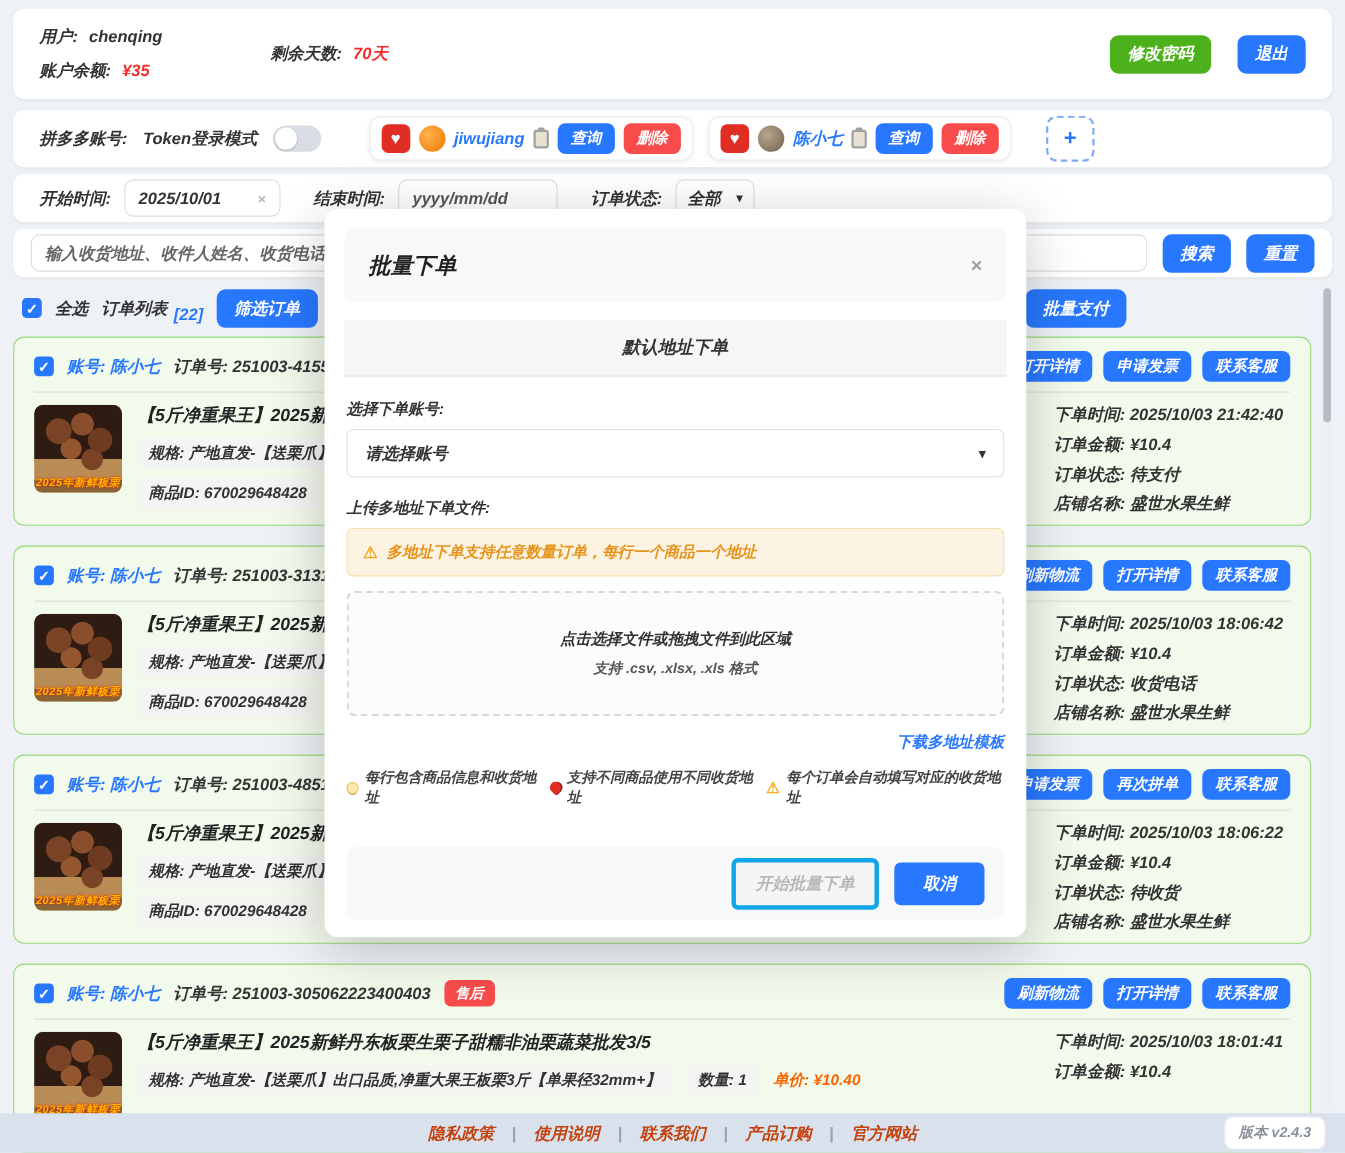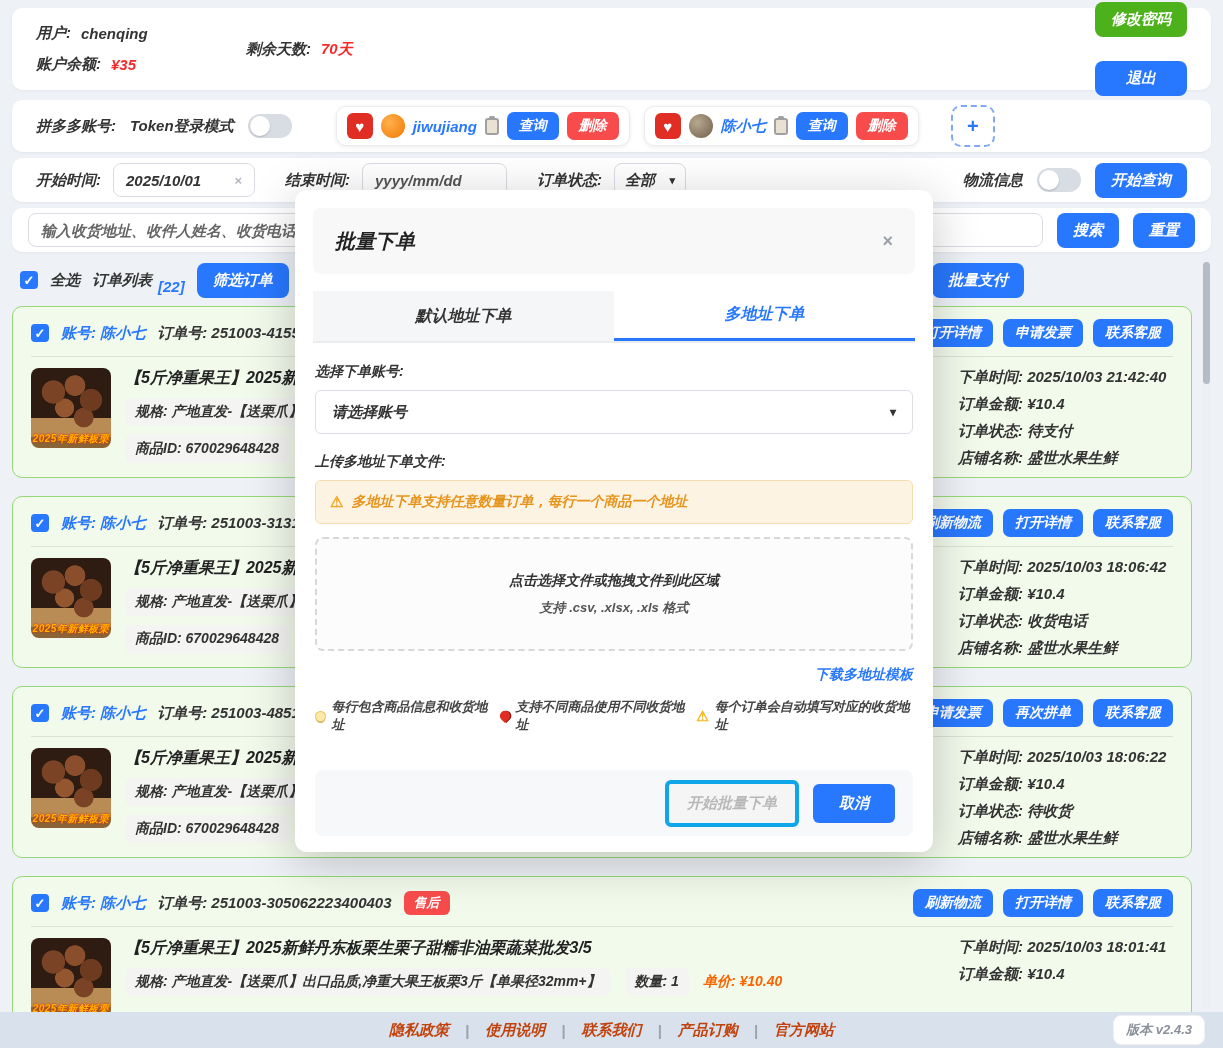--- a/index.html
+++ b/index.html
@@ -29,21 +29,21 @@
   .toggle { width:44px; height:24px; background:#d8dce3; border-radius:12px; position:relative; cursor:pointer; flex:0 0 auto; }
   .toggle .knob { position:absolute; left:2px; top:2px; width:20px; height:20px; background:#fff; border-radius:50%; box-shadow:0 1px 2px rgba(0,0,0,.2); }
   .checkbox { width:18px; height:18px; background:#2878ff; border-radius:4px; color:#fff; font-size:13px; display:flex; align-items:center; justify-content:center; font-style:normal; cursor:pointer; flex:0 0 auto; }
 
   
   #topbar { left:12px; top:8px; width:1199px; height:82px; display:flex; align-items:center; padding:0 24px; gap:0; }
   .tb-col { display:flex; flex-direction:column; gap:12px; }
   .tb-row { display:flex; align-items:center; gap:10px; font-size:15px; }
   .tb-lbl { color:#333; }
   #topbar .c1 { width:210px; } #topbar .c2 { width:235px; } #topbar .c3 { width:245px; } #topbar .c4 { width:250px; }
-  #topbar .actions { margin-left:auto; display:flex; gap:24px;flex-direction:column; }
+  #topbar .actions { margin-left:auto; display:flex; gap:24px; }
 
   
   #accounts { left:12px; top:100px; width:1199px; height:52px; display:flex; align-items:center; padding:0 24px; gap:14px; }
   .acc-lbl { font-size:15px; }
   .chip { background:#fff; border:1px solid #ececec; box-shadow:0 1px 4px rgba(0,0,0,.08); border-radius:10px; display:flex; align-items:center; gap:8px; padding:5px 10px; }
   .pdd-logo { width:26px; height:26px; border-radius:6px; background:#e02e24; color:#fff; font-size:15px; display:flex; align-items:center; justify-content:center; font-style:normal; }
   .avatar { width:24px; height:24px; border-radius:50%; }
   .avatar.a1 { background:radial-gradient(circle at 35% 35%, #ffb14e, #f07800); }
   .avatar.a2 { background:radial-gradient(circle at 35% 35%, #b9a88f, #6f5f4b); }
   .chip .name { color:#2878ff; font-size:15px; }
@@ -196,27 +196,20 @@
   </div>
   <span style="margin-left:18px;">结束时间:</span>
   <div class="input-box" style="width:145px; color:#555;">
     <span>yyyy/mm/dd</span>
   </div>
   <span style="margin-left:18px;">订单状态:</span>
   <div class="sel-box" style="width:72px;">
     <span>全部</span>
     <span class="chev" style="margin-left:auto;">▾</span>
   </div>
-  <div class="right">
-    <span>物流信息</span>
-    <div class="toggle">
-        <div class="knob"></div>
-      </div>
-    <button class="btn">开始查询</button>
-  </div>
 </div>
 
 <div id="search" class="abs card-white">
   <input type="text" placeholder="输入收货地址、收件人姓名、收货电话、物流单号或商品ID进行搜索" style="">
   <button class="btn">搜索</button>
   <button class="btn">重置</button>
 </div>
 
 <div id="toolbar" class="abs">
   <div class="checkbox" style="font-style:normal;">✓</div>
@@ -374,21 +367,20 @@
   <div id="sb-thumb"></div>
 </div>
 
 <div id="modal" class="abs">
   <div class="m-head">
     <span class="m-title">批量下单</span>
     <span class="m-close">×</span>
   </div>
   <div class="m-tabs">
     <div class="m-tab inactive">默认地址下单</div>
-    <div class="m-tab active">多地址下单</div>
   </div>
   <div class="m-body">
     <div class="m-lbl">选择下单账号:</div>
     <div class="m-select">
       <span>请选择账号</span>
       <span class="chev">▾</span>
     </div>
     <div class="m-lbl">上传多地址下单文件:</div>
     <div class="m-warn">
       <span class="warn-glyph">⚠</span>

